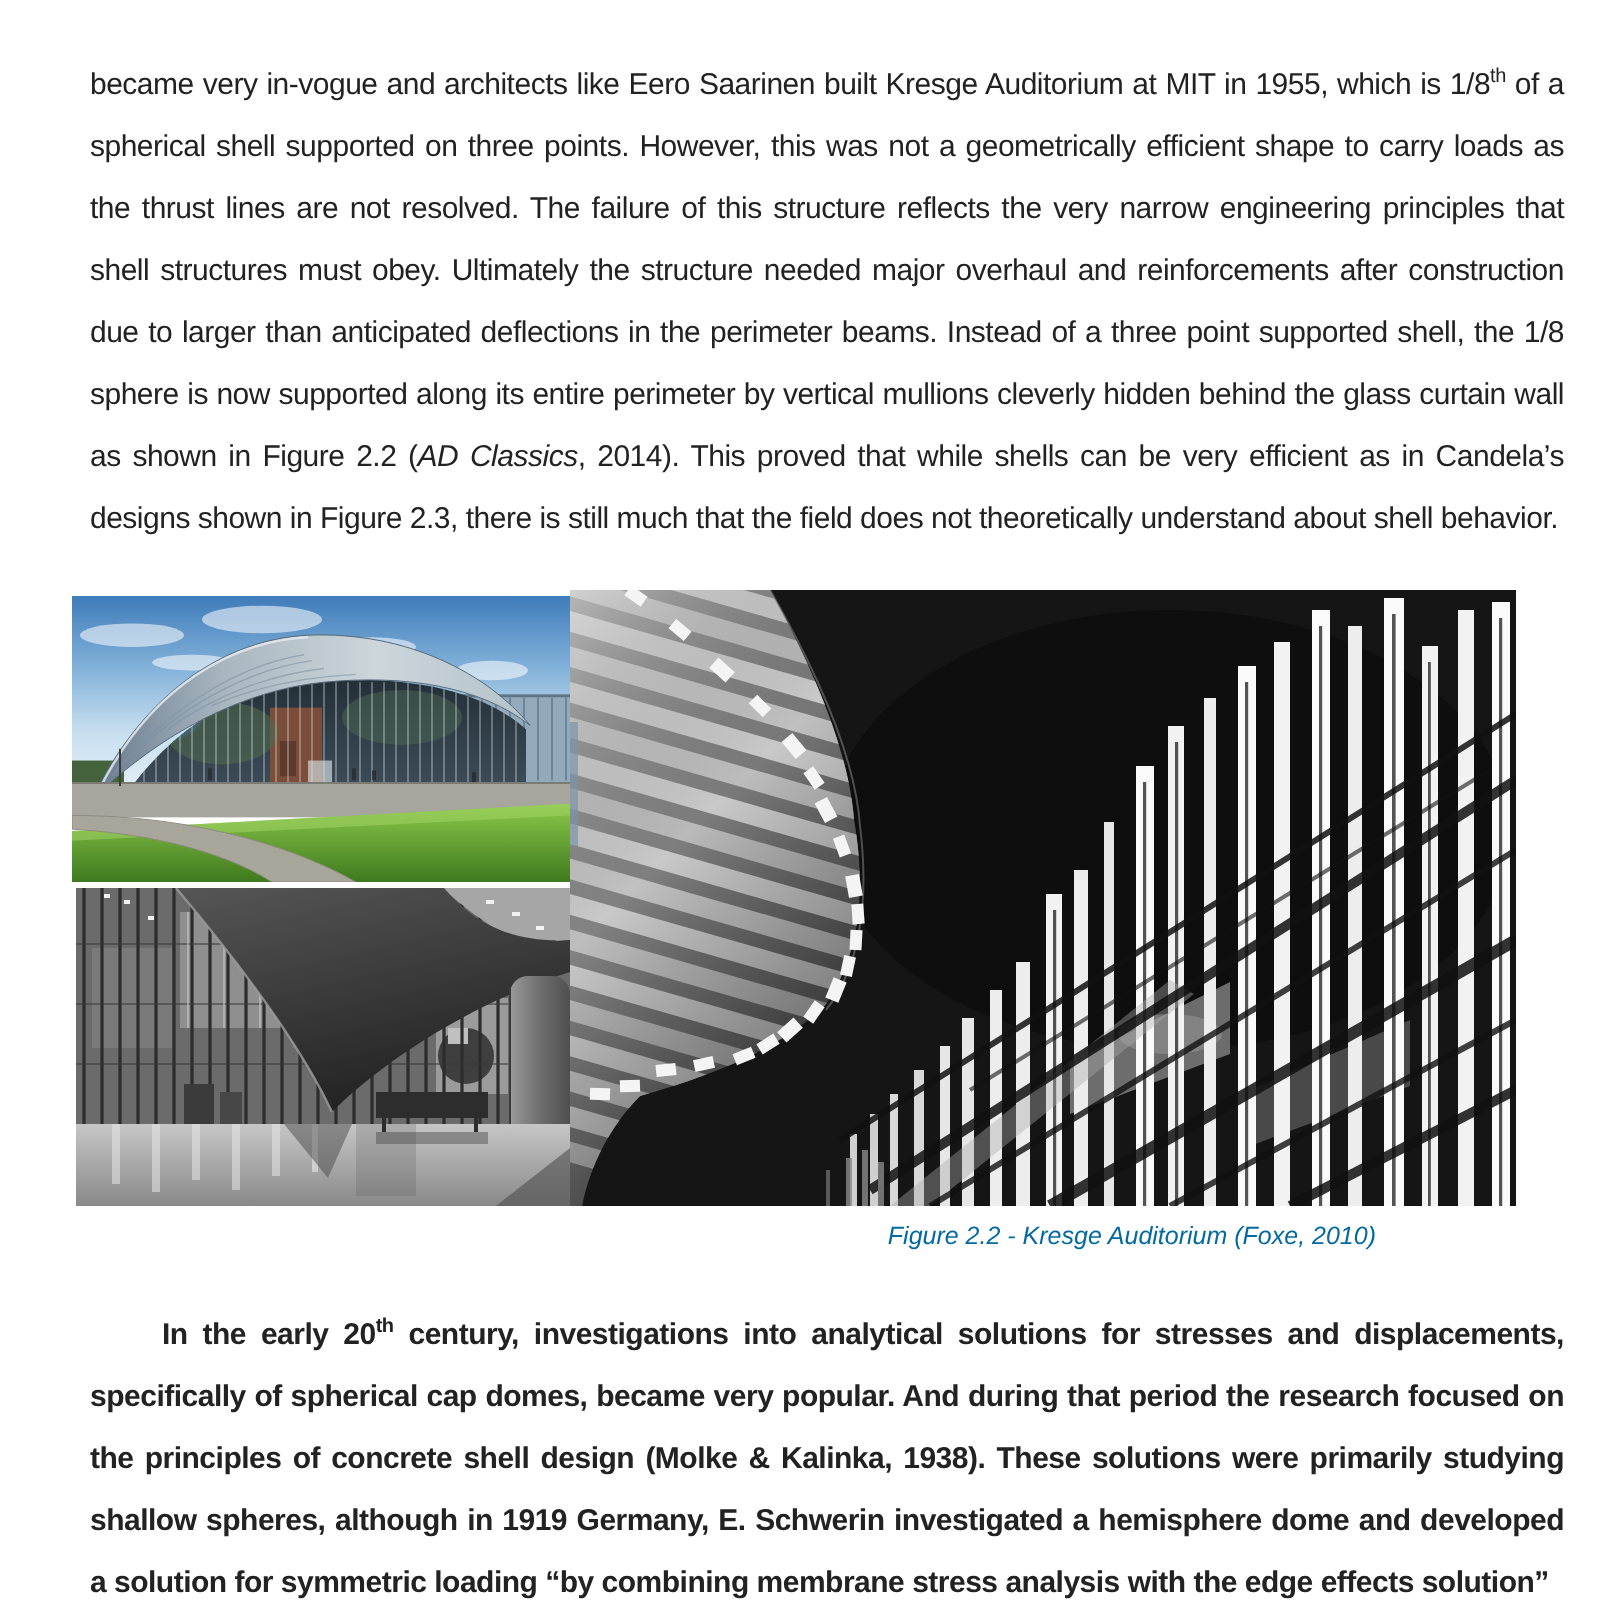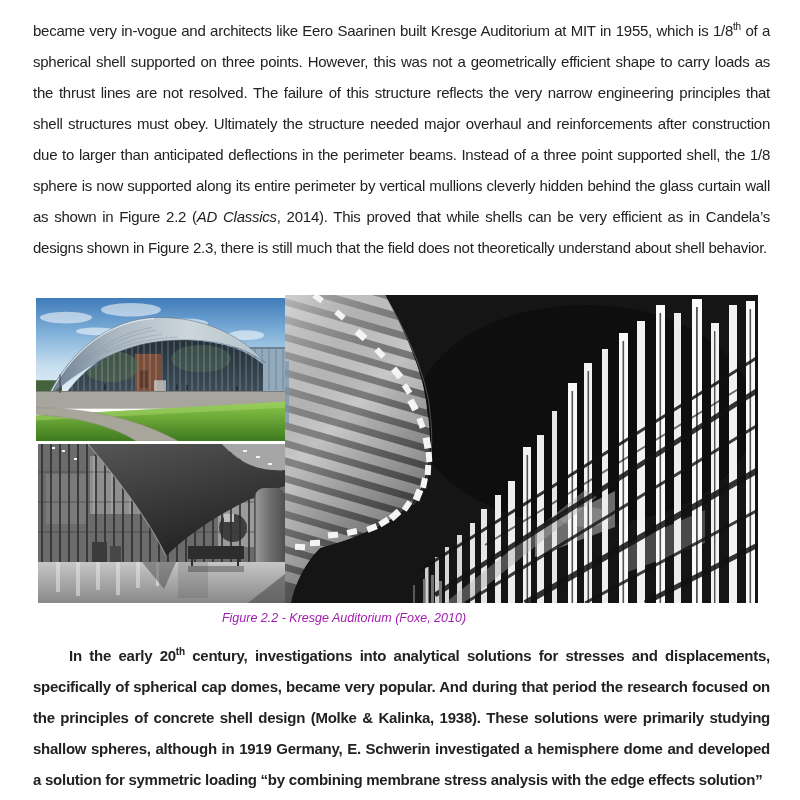--- a/index.html
+++ b/index.html
@@ -1,37 +1,37 @@
 <!DOCTYPE html>
 <html><head>
 <meta charset="utf-8">
 <style>
   html,body{margin:0;padding:0;}
   body{
     width:800px;height:800px;background:#ffffff;position:relative;overflow:hidden;
     font-family:"Liberation Sans", sans-serif;color:#222222;
   }
   .para{
-    position:absolute;left:33px;width:737px;margin:0;
+    position:absolute;left:33px;width:737px;margin:12px;
     font-size:15px;line-height:31px;text-align:justify;
     letter-spacing:-0.25px;color:#222222;
   }
   #para1{top:15px;}
   #para2{top:640px;text-indent:36px;font-weight:bold;}
   .para sup{font-size:10px;line-height:0;}
   .para em{font-style:italic;}
   .figure{position:absolute;left:36px;top:295px;width:722px;height:308px;}
   .photo{position:absolute;display:block;}
   #photoA{left:0;top:3px;width:249px;height:143px;}
   #photoB{left:2px;top:149px;width:247px;height:159px;}
   #photoC{left:249px;top:0;width:473px;height:308px;}
   .caption{
     position:absolute;left:0;top:609px;width:688px;margin:0;
-    text-align:center;font-size:12.5px;line-height:18px;
-    font-style:italic;color:#a21caf;
+    text-align:right;font-size:12.5px;line-height:18px;
+    font-style:italic;color:#0369a1;
   }
 </style>
 </head>
 <body>
 
 <p class="para" id="para1"><span>became very in-vogue and architects like Eero Saarinen built Kresge Auditorium at MIT in 1955, which is 1/8</span><sup>th</sup><span> of a spherical shell supported on three points. However, this was not a geometrically efficient shape to carry loads as the thrust lines are not resolved. The failure of this structure reflects the very narrow engineering principles that shell structures must obey. Ultimately the structure needed major overhaul and reinforcements after construction due to larger than anticipated deflections in the perimeter beams. Instead of a three point supported shell, the 1/8 sphere is now supported along its entire perimeter by vertical mullions cleverly hidden behind the glass curtain wall as shown in Figure 2.2 (</span><em>AD Classics</em><span>, 2014). This proved that while shells can be very efficient as in Candela’s designs shown in Figure 2.3, there is still much that the field does not theoretically understand about shell behavior.</span></p>
 
 <div class="figure">
 
   <svg class="photo" id="photoA" viewBox="0 0 249 146" preserveAspectRatio="none" xmlns="http://www.w3.org/2000/svg">

